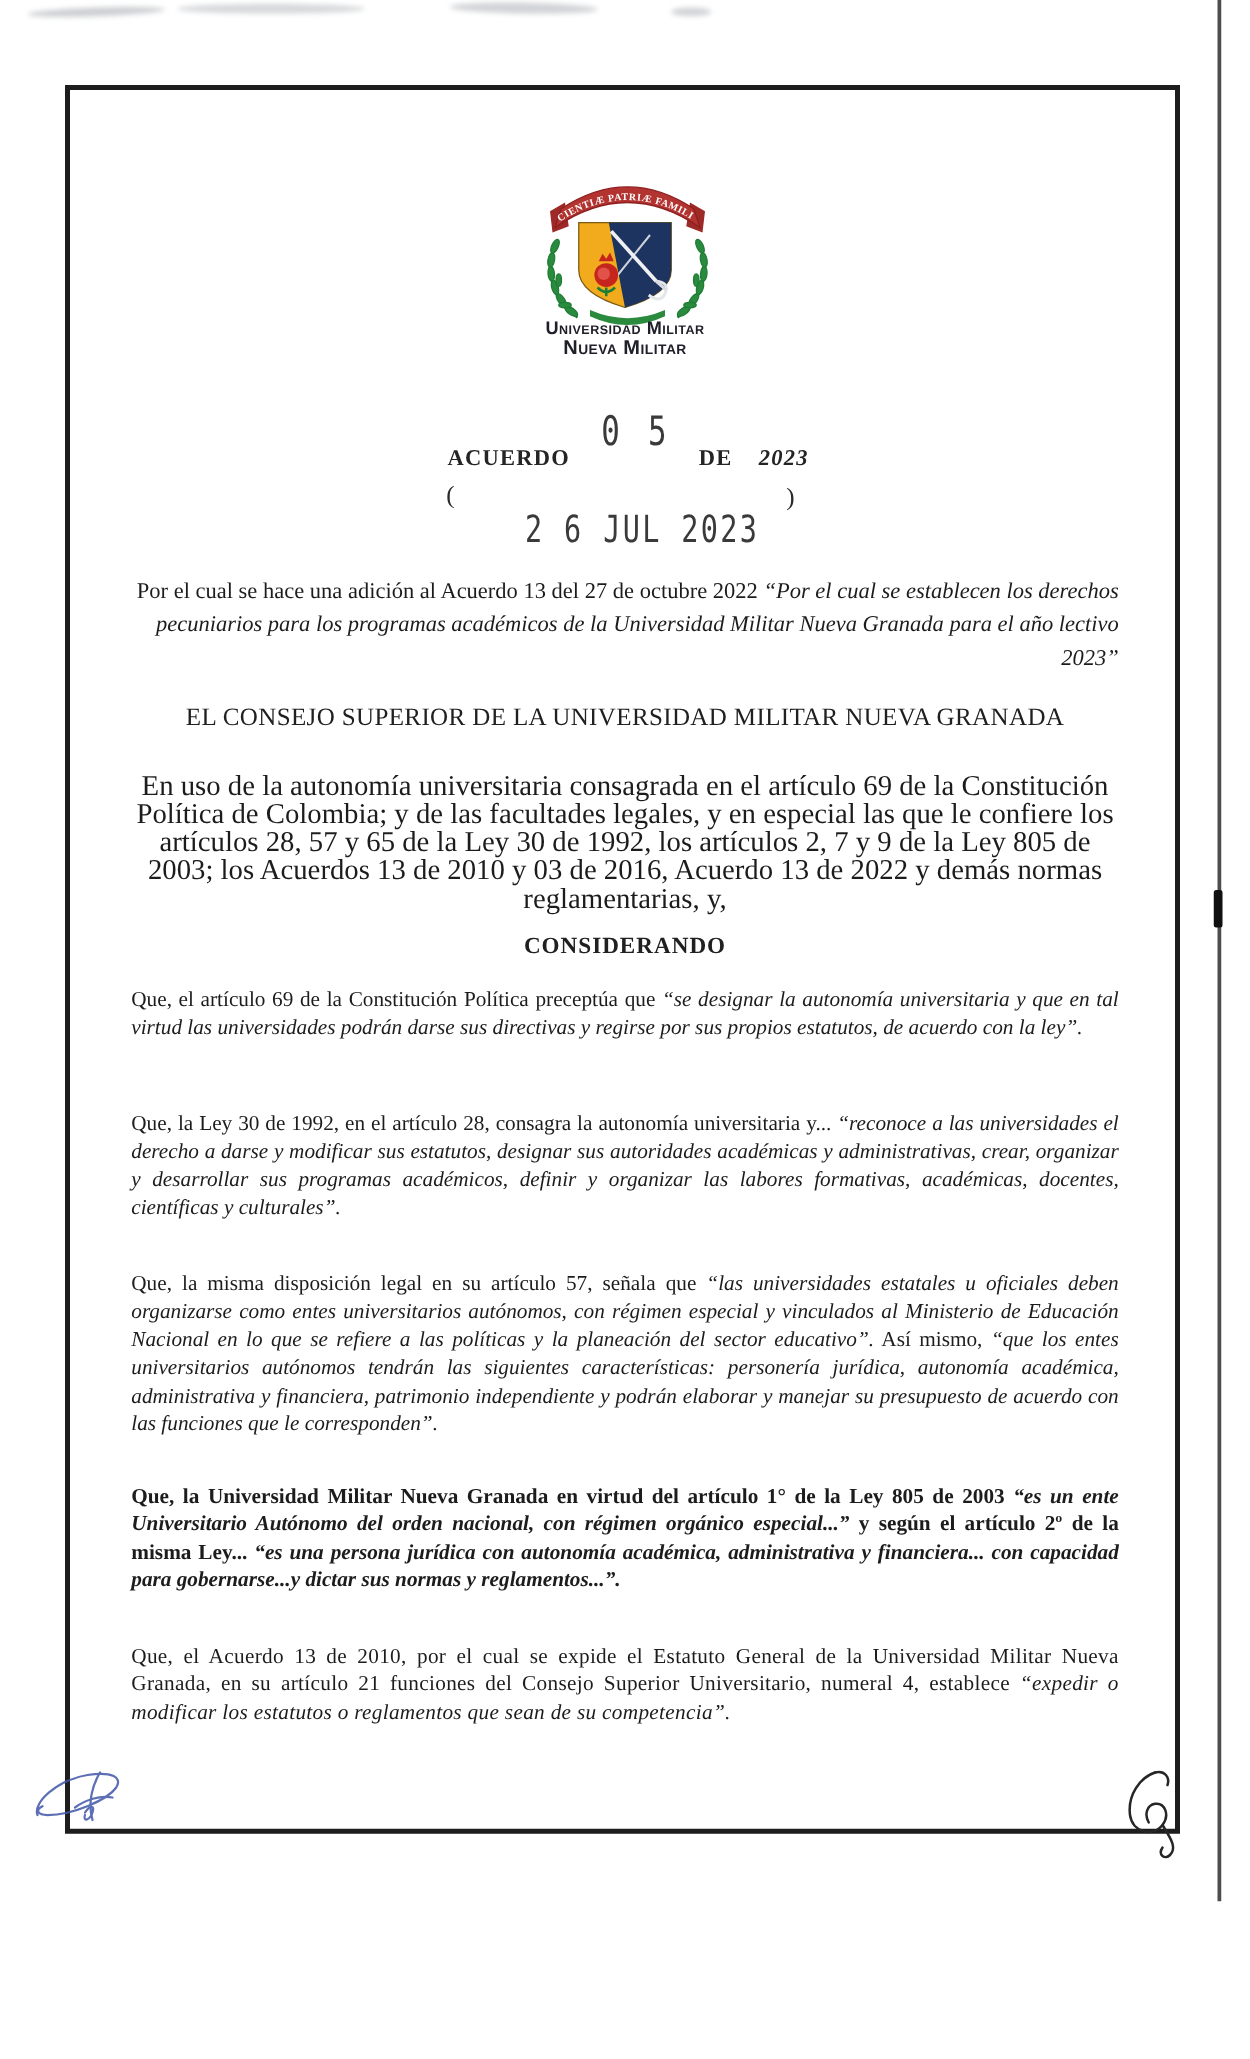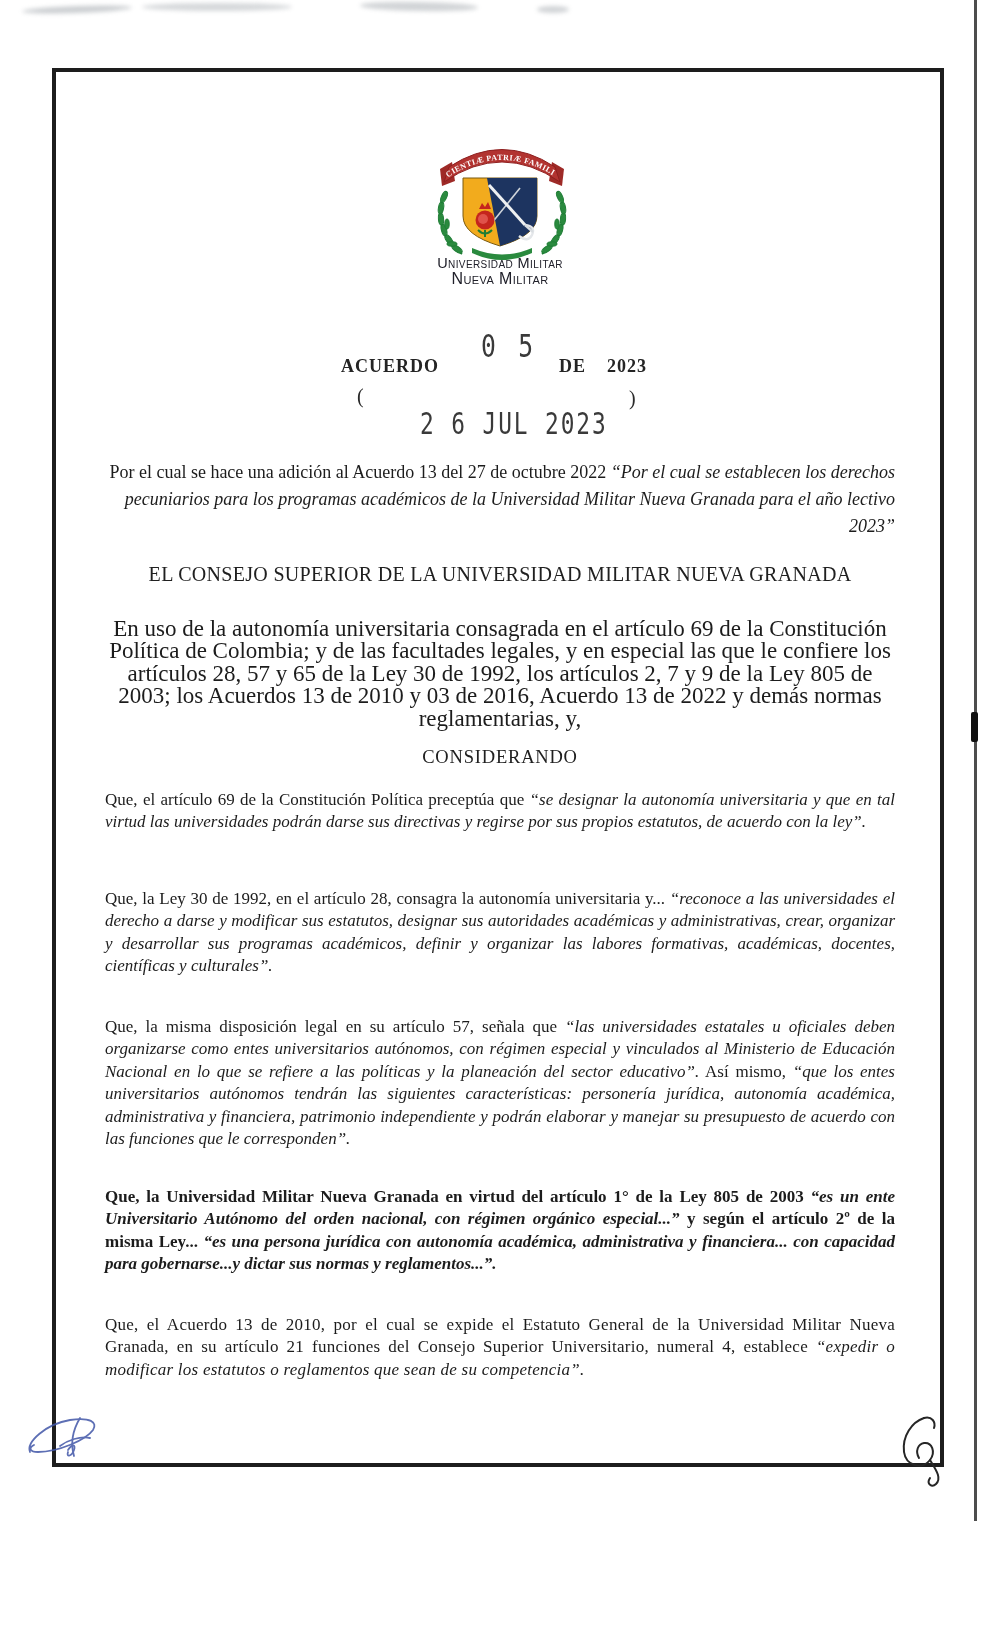--- a/index.html
+++ b/index.html
@@ -9,39 +9,39 @@
   }
   
   .smudge{position:absolute;background:#9aa0a6;border-radius:60%;filter:blur(2px);}
   .edge-line{position:absolute;left:974px;top:0;width:3px;height:1521px;background:#2e2e2e;opacity:.85;}
   .edge-blob{position:absolute;left:971px;top:712px;width:7px;height:30px;background:#101010;border-radius:2px;}
   
   .frame{position:absolute;left:52px;top:68px;width:884px;height:1391px;border:4px solid #1d1d1d;}
   
   .crest{position:absolute;left:428px;top:136px;width:148px;height:124px;}
   .wordmark{position:absolute;left:385px;top:256px;width:230px;text-align:center;
-    font-family:"Liberation Sans",sans-serif;font-weight:normal;color:#20202a;
+    font-family:"Liberation Sans",sans-serif;font-weight:bold;color:#20202a;
     font-variant:small-caps;letter-spacing:.4px;}
   .wordmark .l1{font-size:14.5px;line-height:15px;}
   .wordmark .l2{font-size:16px;line-height:16px;}
   
   .t-label{position:absolute;font-weight:bold;font-size:18px;letter-spacing:1px;color:#242424;}
   .paren{position:absolute;font-size:20px;color:#2a2a2a;}
   .stamp{position:absolute;font-family:"DejaVu Sans Mono",monospace;color:#3a3a3a;transform-origin:left top;}
   .stamp-num{left:481px;top:327px;font-size:26px;letter-spacing:4px;transform:scaleY(1.25) scaleX(.95);}
   .stamp-date{left:420px;top:406px;font-size:24px;letter-spacing:2px;transform:scaleY(1.25) scaleX(.95);}
   
   .intro{position:absolute;left:105px;top:459px;width:790px;margin:0;
     font-size:18px;line-height:27px;text-align:right;}
   .h-consejo{position:absolute;left:55px;top:563px;width:890px;margin:0;text-align:center;
     font-size:20px;font-weight:normal;letter-spacing:.3px;color:#202020;}
   .preamble{position:absolute;left:105px;top:618px;width:790px;margin:0;
     font-size:23px;line-height:22.4px;text-align:center;}
   .h-considerando{position:absolute;left:55px;top:747px;width:890px;margin:0;text-align:center;
-    font-size:18.5px;font-weight:normal;letter-spacing:.8px;color:#202020;}
+    font-size:18.5px;font-weight:bold;letter-spacing:.8px;color:#202020;}
   .para{position:absolute;left:105px;width:790px;margin:0;
     font-size:17px;line-height:22.4px;text-align:justify;}
   .para.wide{letter-spacing:.25px;}
   .it{font-style:italic;}
   .p1{top:789px;} .p2{top:888px;} .p3{top:1016px;} .p4{top:1186px;font-weight:bold;} .p5{top:1314px;}
   
   .sig-blue{position:absolute;left:24px;top:1412px;width:96px;height:56px;}
   .sig-black{position:absolute;left:894px;top:1414px;width:62px;height:78px;}
 </style>
 </head>
@@ -104,24 +104,24 @@
       <ellipse cx="129" cy="88" rx="5" ry="2.2" transform="rotate(90 129 88)"></ellipse>
       <path d="M44,112 Q 74,125 104,112 L104,117 Q 74,131 44,117 Z" stroke="none"></path>
     </g>
   </svg>
 
   <div class="wordmark">
     <div class="l1">Universidad Militar</div>
     <div class="l2">Nueva Militar</div>
   </div>
 
-  <span class="t-label" style="left:341px;top:356px;">ACUERDO</span>
+  <span class="t-label" style="left:358px;top:356px;">ACUERDO</span>
   <span class="stamp stamp-num">0 5</span>
   <span class="t-label" style="left:559px;top:356px;">DE</span>
-  <span class="t-label" style="left:607px;top:356px;">2023</span>
+  <span class="t-label" style="left:607px;top:356px;font-style:italic;">2023</span>
   <span class="paren" style="left:357px;top:385px;">(</span>
   <span class="paren" style="left:629px;top:387px;">)</span>
   <span class="stamp stamp-date">2 6 JUL 2023</span>
 
   <p class="intro"><span>Por el cual se hace una adición al Acuerdo 13 del 27 de octubre 2022 </span><span class="it">“Por el cual se establecen los derechos pecuniarios para los programas académicos de la Universidad Militar Nueva Granada para el año lectivo 2023”</span></p>
 
   <p class="h-consejo">EL CONSEJO SUPERIOR DE LA UNIVERSIDAD MILITAR NUEVA GRANADA</p>
 
   <p class="preamble">En uso de la autonomía universitaria consagrada en el artículo 69 de la Constitución Política de Colombia; y de las facultades legales, y en especial las que le confiere los artículos 28, 57 y 65 de la Ley 30 de 1992, los artículos 2, 7 y 9 de la Ley 805 de 2003; los Acuerdos 13 de 2010 y 03 de 2016, Acuerdo 13 de 2022 y demás normas reglamentarias, y,</p>
 

